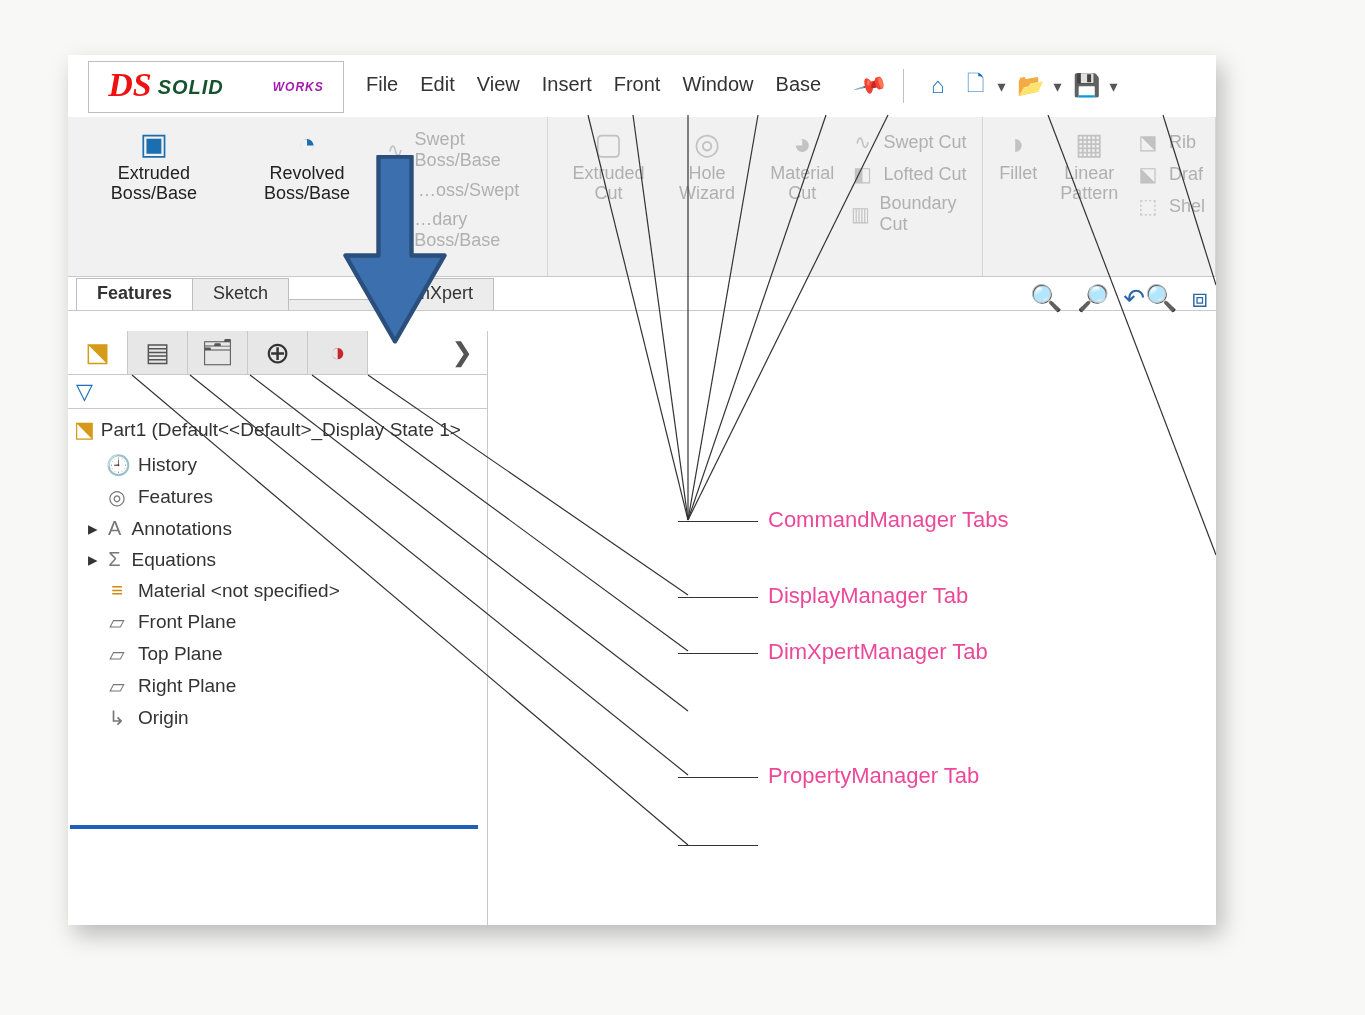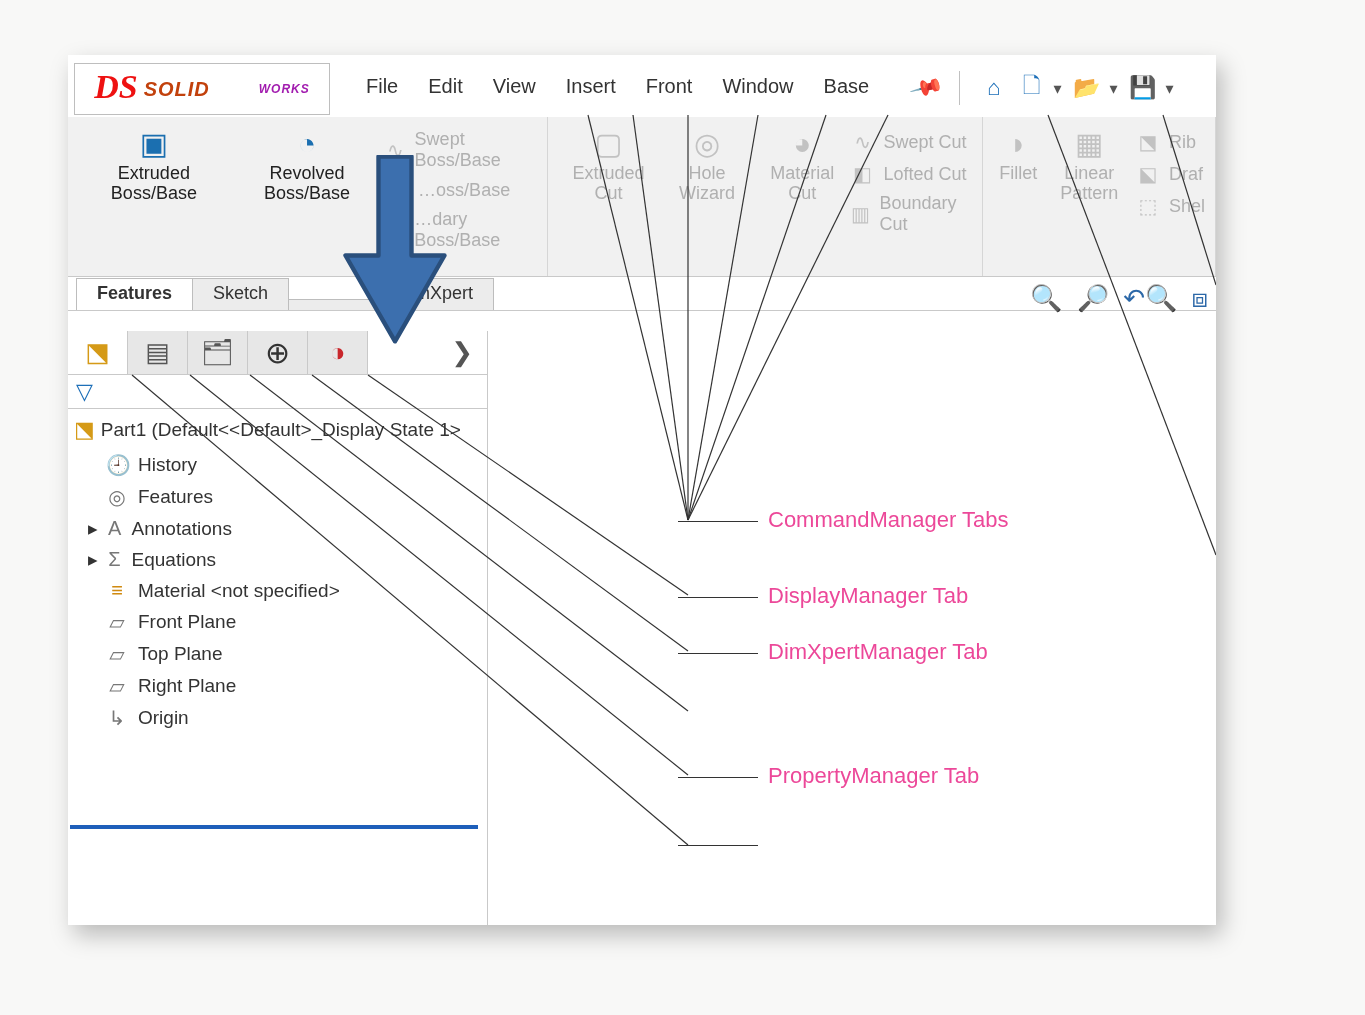--- a/index.html
+++ b/index.html
@@ -22,42 +22,43 @@
     background: #fff;
     box-shadow: 6px 10px 22px rgba(0,0,0,0.25);
     overflow: hidden;
   }
 
   
   .titlebar {
     position: absolute;
     left: 0; top: 0; right: 0;
     height: 67px;
-    border-bottom: 1px solid #be185d;
+    border-bottom: 5px solid #be185d;
     display: flex;
     align-items: center;
+    padding-left: 14px;
   }
   .logo-box {
     width: 256px;
     height: 52px;
     border: 1px solid #bebebe;
     margin: 6px 6px 4px 6px;
     display:flex; align-items:center; justify-content:center;
     gap:6px;
     font-style: italic;
   }
   .logo-ds {
     font-family: "Brush Script MT", cursive;
     color:#e11; font-size: 34px; font-weight:bold;
     transform: translateY(-2px);
   }
-  .logo-text1 { color:#c2410c; font-weight:800; font-size:20px; letter-spacing:1px;}
+  .logo-text1 { color:#14532d; font-weight:800; font-size:20px; letter-spacing:1px;}
   .logo-text2 { color:#a21caf; font-weight:600; font-size:12px; letter-spacing:1px;margin-left:43px;}
 
-  .menus { display:flex; gap:30px; margin-left:30px; font-size:20px; }
+  .menus { display:flex; gap:22px; margin-left:16px; font-size:20px; }
   .menu-item { cursor:pointer; }
   .pin { color:#1774c7; font-size:22px; margin-left:14px; transform: rotate(30deg); cursor:pointer;}
   .divider-v { width:1px; height:34px; background:#c0c0c0; margin:0 18px; }
 
   .ticons { display:flex; align-items:center; gap:6px; }
   .ticon {
     width:32px; height:32px;
     display:flex; align-items:center; justify-content:center;
     font-size:22px; color:#1d6fb8;
     cursor:pointer;
@@ -226,21 +227,21 @@
         <span class="ic" style="color:#1b6fb0">◔</span>
         <span style="white-space:pre-line">Revolved Boss/Base</span>
       </div>
       <div class="smallcol">
         <div class="smallbtn disabled">
             <span class="ic">∿</span>
             <span>Swept Boss/Base</span>
           </div>
         <div class="smallbtn disabled">
             <span class="ic">◧</span>
-            <span>…oss/Base</span>
+            <span>…oss/Swept</span>
           </div>
         <div class="smallbtn disabled">
             <span class="ic">▥</span>
             <span>…dary Boss/Base</span>
           </div>
       </div>
     </div>
 
     <div class="rgroup row">
       <div class="bigbtn disabled">

